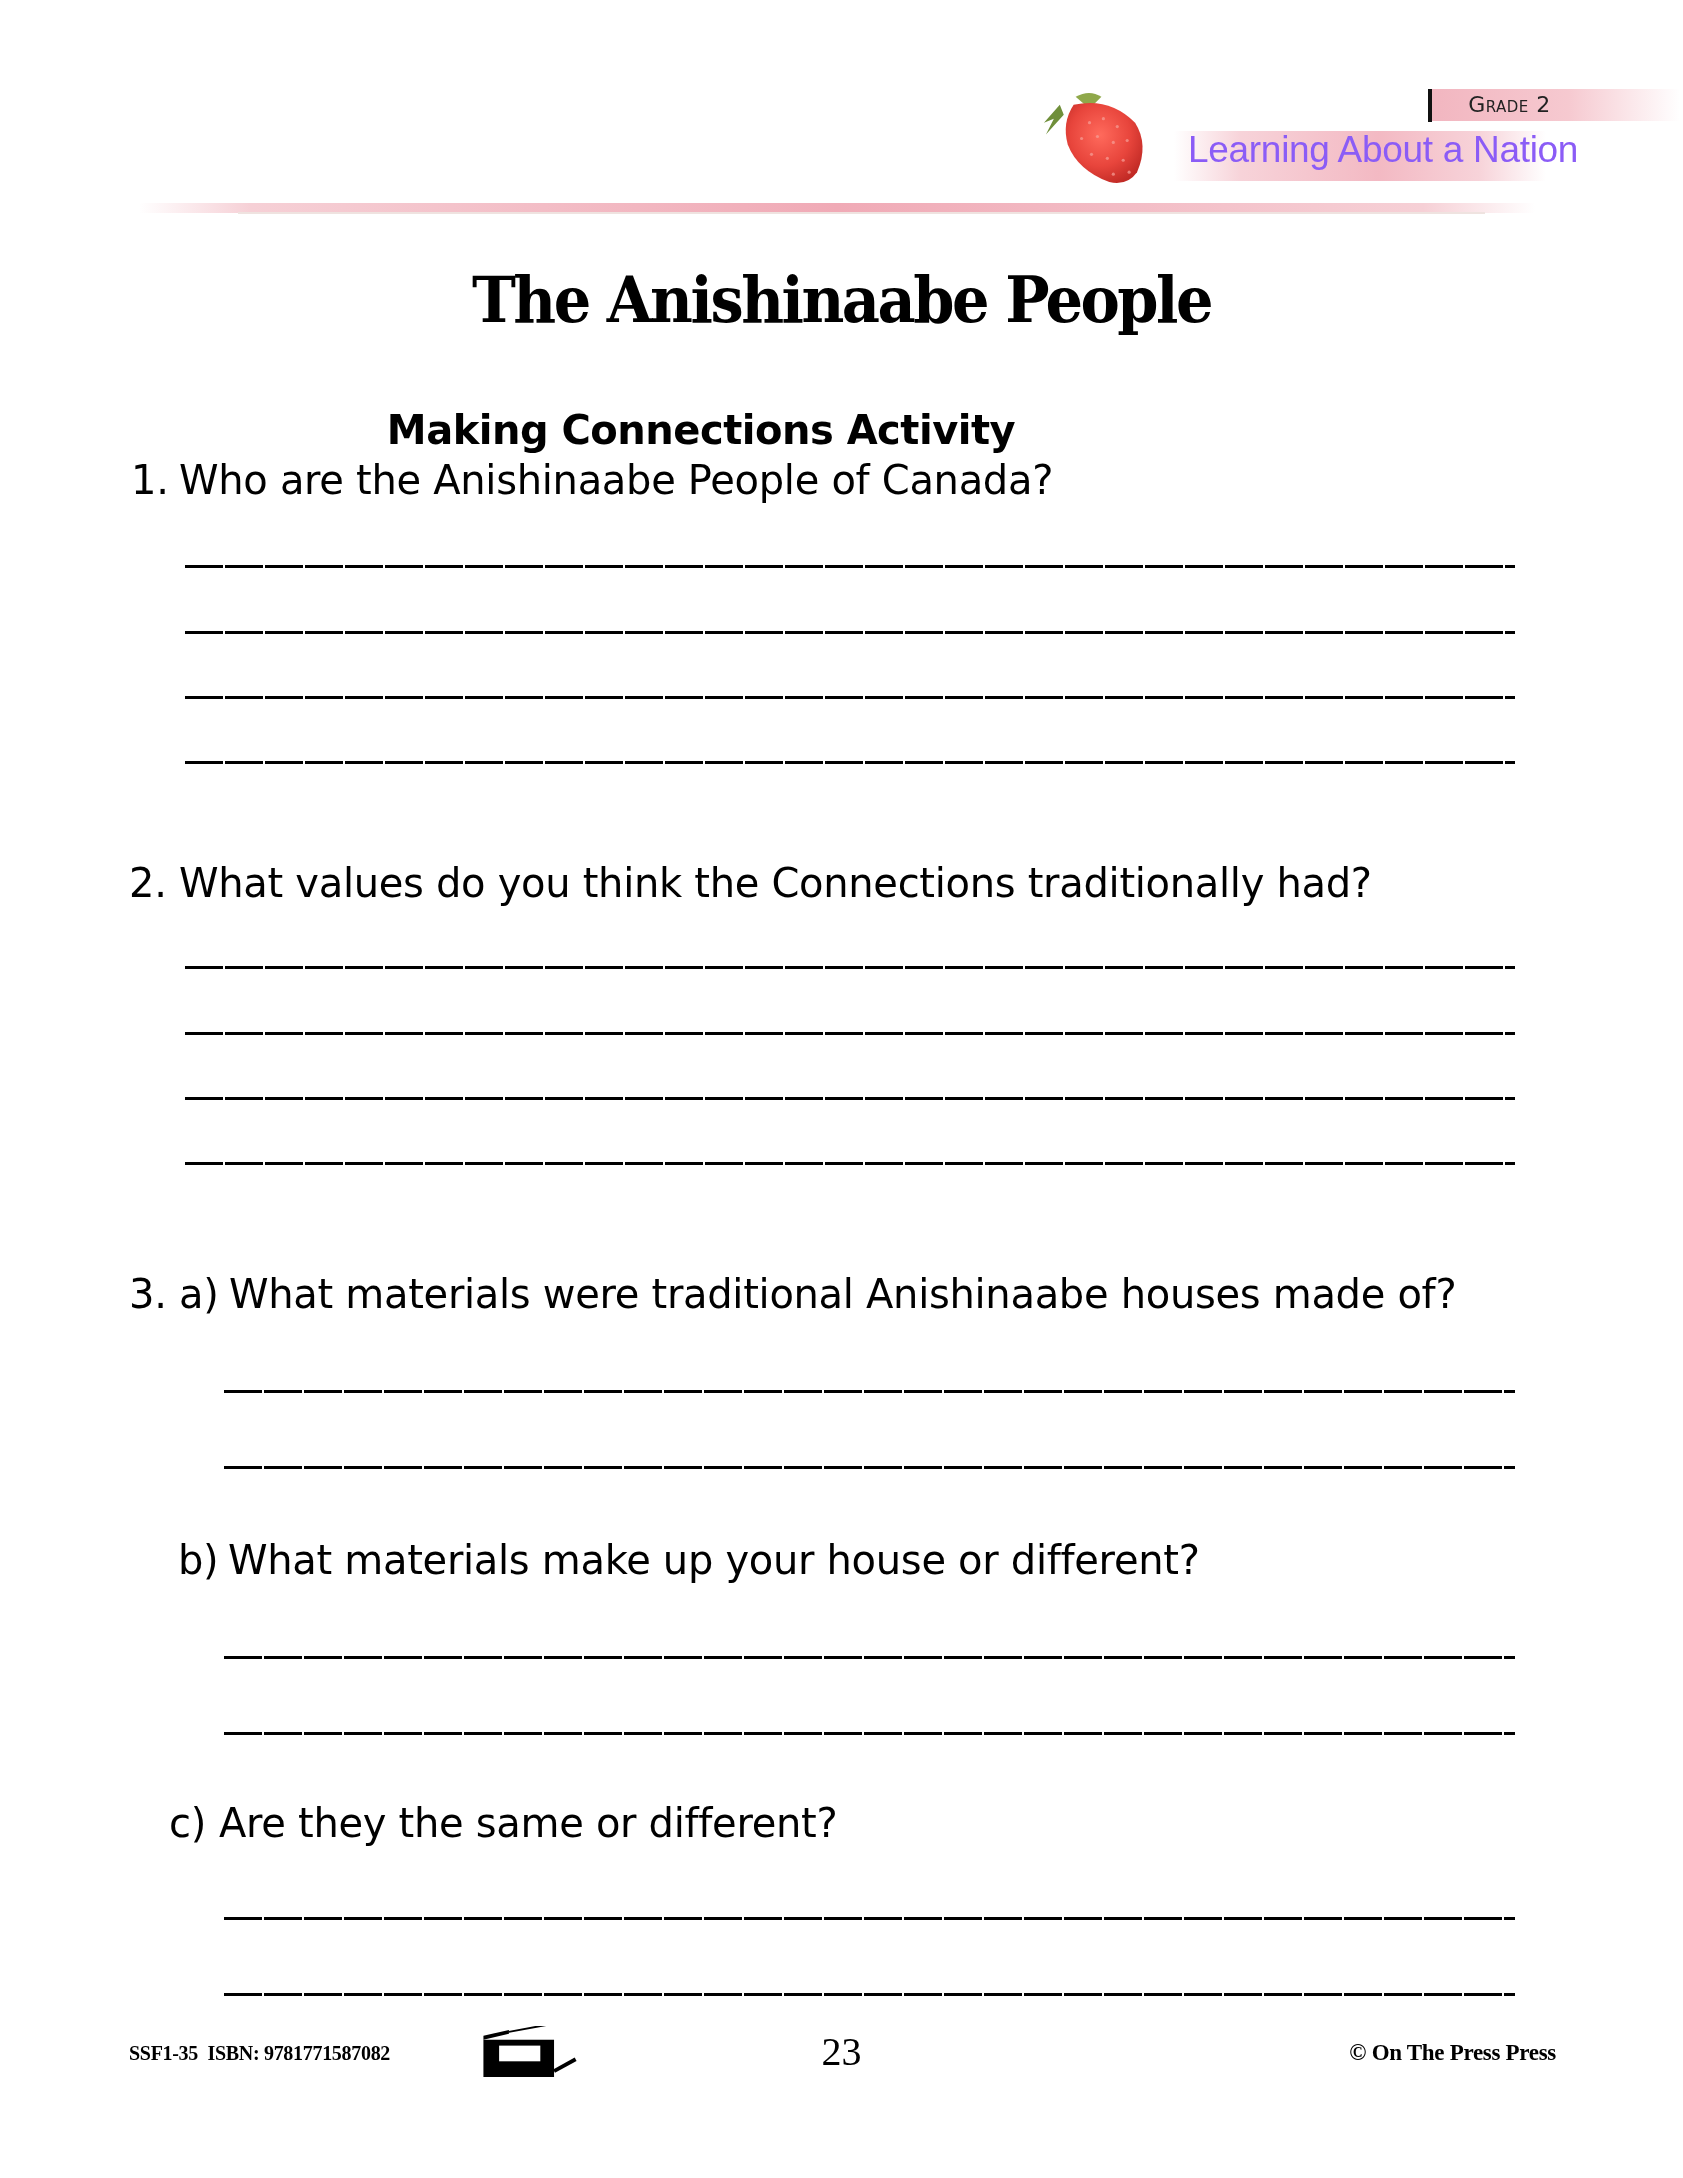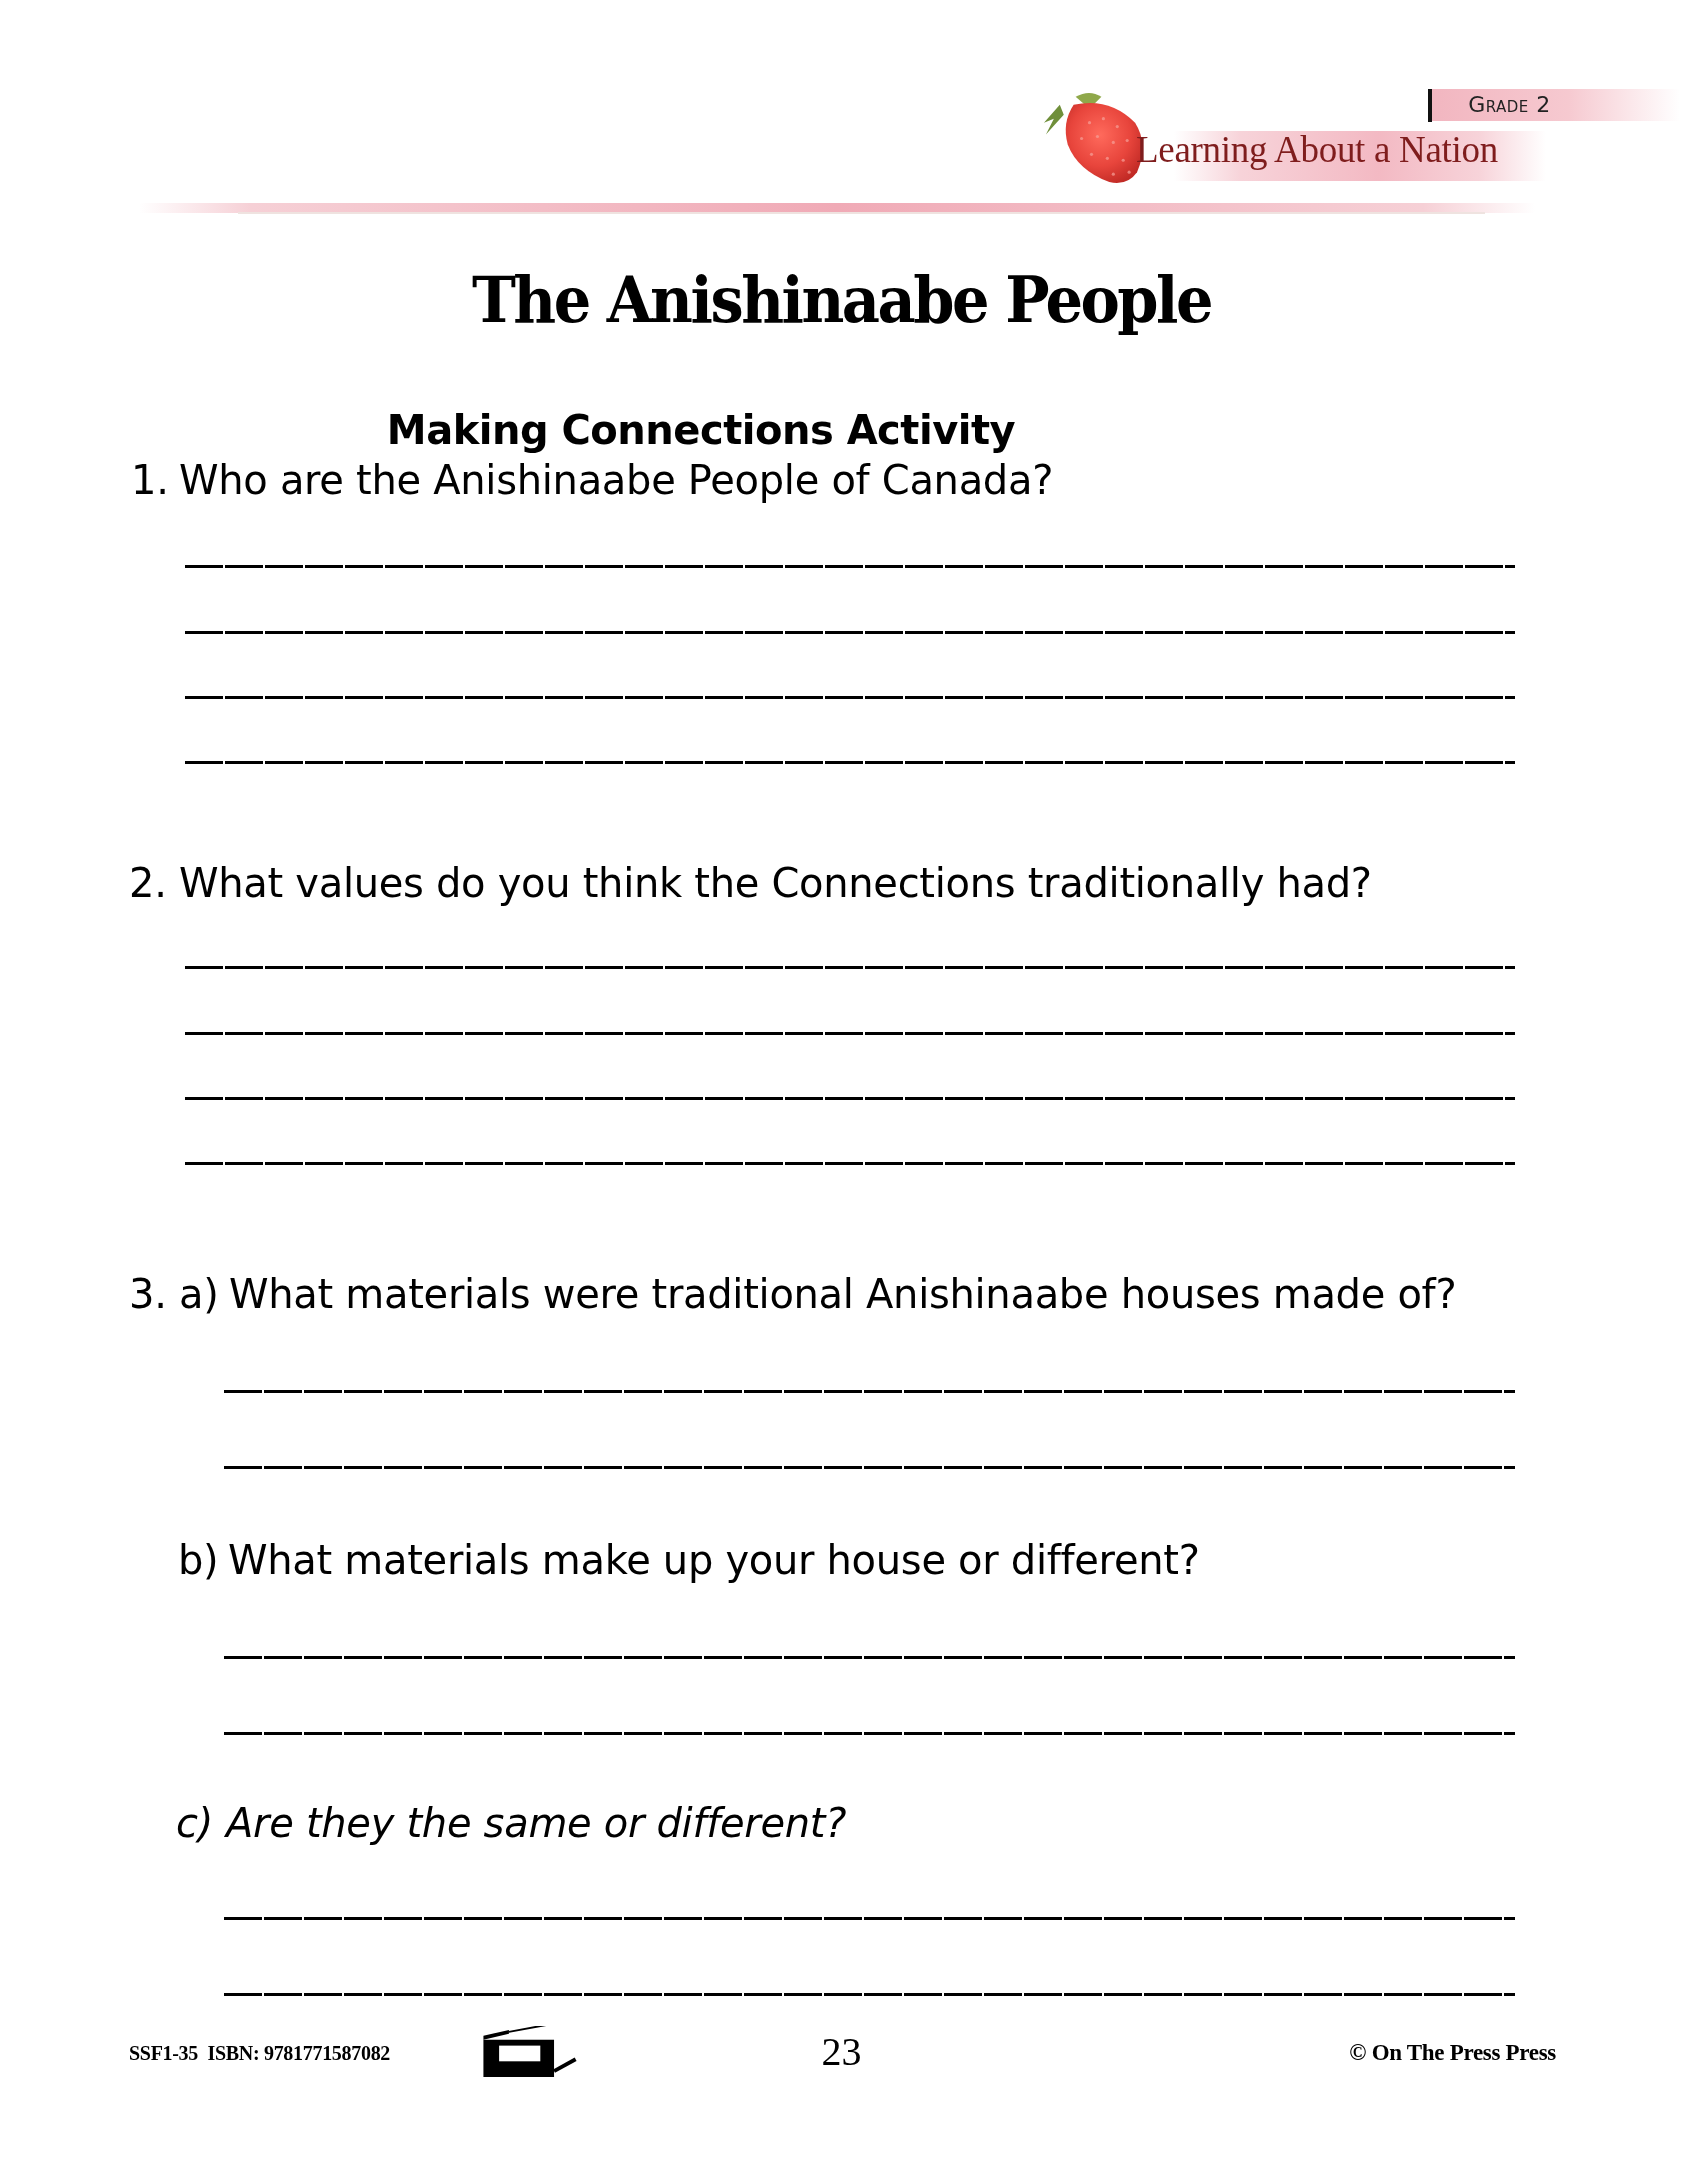--- a/index.html
+++ b/index.html
@@ -8,22 +8,22 @@
 
   
   .strawberry { left: 1030px; top: 83px; width: 123px; height: 107px; }
   .grade-bar { left: 1428px; top: 89px; width: 4px; height: 33px; background: #111; }
   .grade-band { left: 1432px; top: 89px; width: 248px; height: 32px;
     background: linear-gradient(to right, #f2b6c0 0%, #f6c9d0 55%, rgba(255,255,255,0) 100%); }
   .grade-text { left: 1455px; top: 90px; width: 109px; height: 38px; font-family: "DejaVu Sans", sans-serif;
     font-size: 22px; line-height: 30px; letter-spacing: 0.5px; color: #222; font-variant: small-caps; text-align: center; }
   .series-band { left: 1174px; top: 131px; width: 372px; height: 50px;
     background: linear-gradient(to right, rgba(255,255,255,0) 0%, #f7d3d9 18%, #f3b9c3 55%, #f7d3d9 82%, rgba(255,255,255,0) 100%); }
-  .series-text { left: 1136px; top: 125px; width: 396px; height: 50px; font-family: Liberation Serif, serif;
-    font-size: 37px; line-height: 50px; color: #7f1d1d; white-space: nowrap; letter-spacing: -0.3px; }
+  .series-text { left: 1188px; top: 125px; width: 396px; height: 50px; font-family: Liberation Sans, sans-serif;
+    font-size: 37px; line-height: 50px; color: #8b5cf6; white-space: nowrap; letter-spacing: -0.3px; }
   .header-rule { left: 139px; top: 203px; width: 1396px; height: 10px;
     background: linear-gradient(to right, rgba(255,255,255,0) 0%, #f6d0d6 8%, #f0aab6 50%, #f6d0d6 92%, rgba(255,255,255,0) 100%); }
   .header-rule-thin { left: 238px; top: 212px; width: 1247px; height: 2px; background: #efe3e0; }
 
   
   .title { left: 0; top: 255px; width: 1683px; text-align: center; font-family: "DejaVu Serif", serif;
     font-weight: bold; font-size: 59px; line-height: 89px; letter-spacing: -2.5px; transform: scaleY(1.08); }
   .subtitle { left: 0; top: 401px; width: 1402px; text-align: center; font-family: "DejaVu Sans", sans-serif;
     font-weight: bold; font-size: 40px; line-height: 59px; letter-spacing: -0.5px; }
 
@@ -108,21 +108,21 @@
 </div>
 <div class="abs answer-line" style="left:224px; top:1390px; width:1291px;"></div>
 <div class="abs answer-line" style="left:224px; top:1466px; width:1291px;"></div>
 
 <div class="abs q" style="left:178px; top:1537px;">
   <span class="q-label" style="width:50px;">b)</span><span>What materials make up your house or different?</span>
 </div>
 <div class="abs answer-line" style="left:224px; top:1656px; width:1291px;"></div>
 <div class="abs answer-line" style="left:224px; top:1732px; width:1291px;"></div>
 
-<div class="abs q" style="left:176px; top:1800px;font-style:italic;">
+<div class="abs q" style="left:169px; top:1800px;">
   <span class="q-label" style="width:50px;">c)</span><span>Are they the same or different?</span>
 </div>
 <div class="abs answer-line" style="left:224px; top:1917px; width:1291px;"></div>
 <div class="abs answer-line" style="left:224px; top:1993px; width:1291px;"></div>
 
 <div class="abs footer-left" style="white-space:pre;">SSF1-35  ISBN: 9781771587082</div>
 <div class="abs copier">
   <svg width="99" height="51" viewBox="0 0 100 52">
     <polygon points="2,10 28,4 28,8 2,14" fill="#000"></polygon>
     <line x1="28" y1="6" x2="66" y2="-1" stroke="#000" stroke-width="2"></line>

